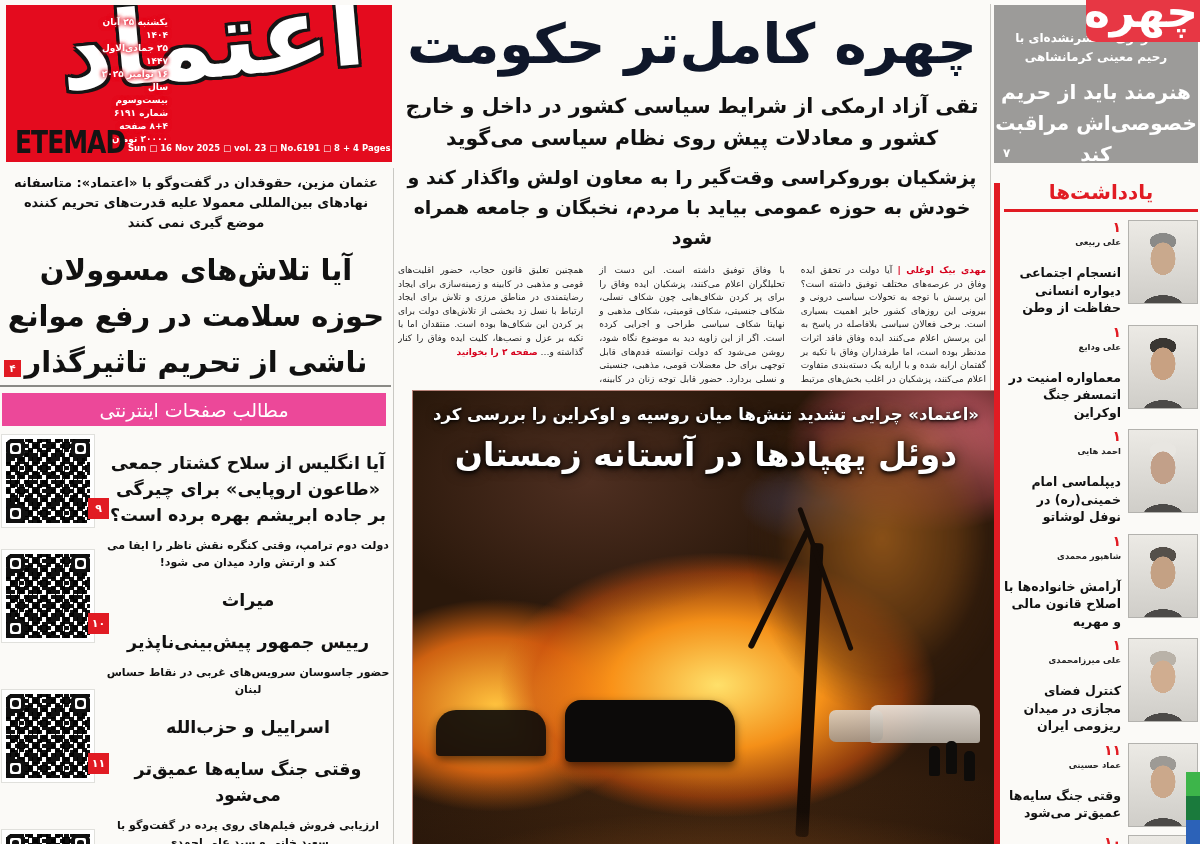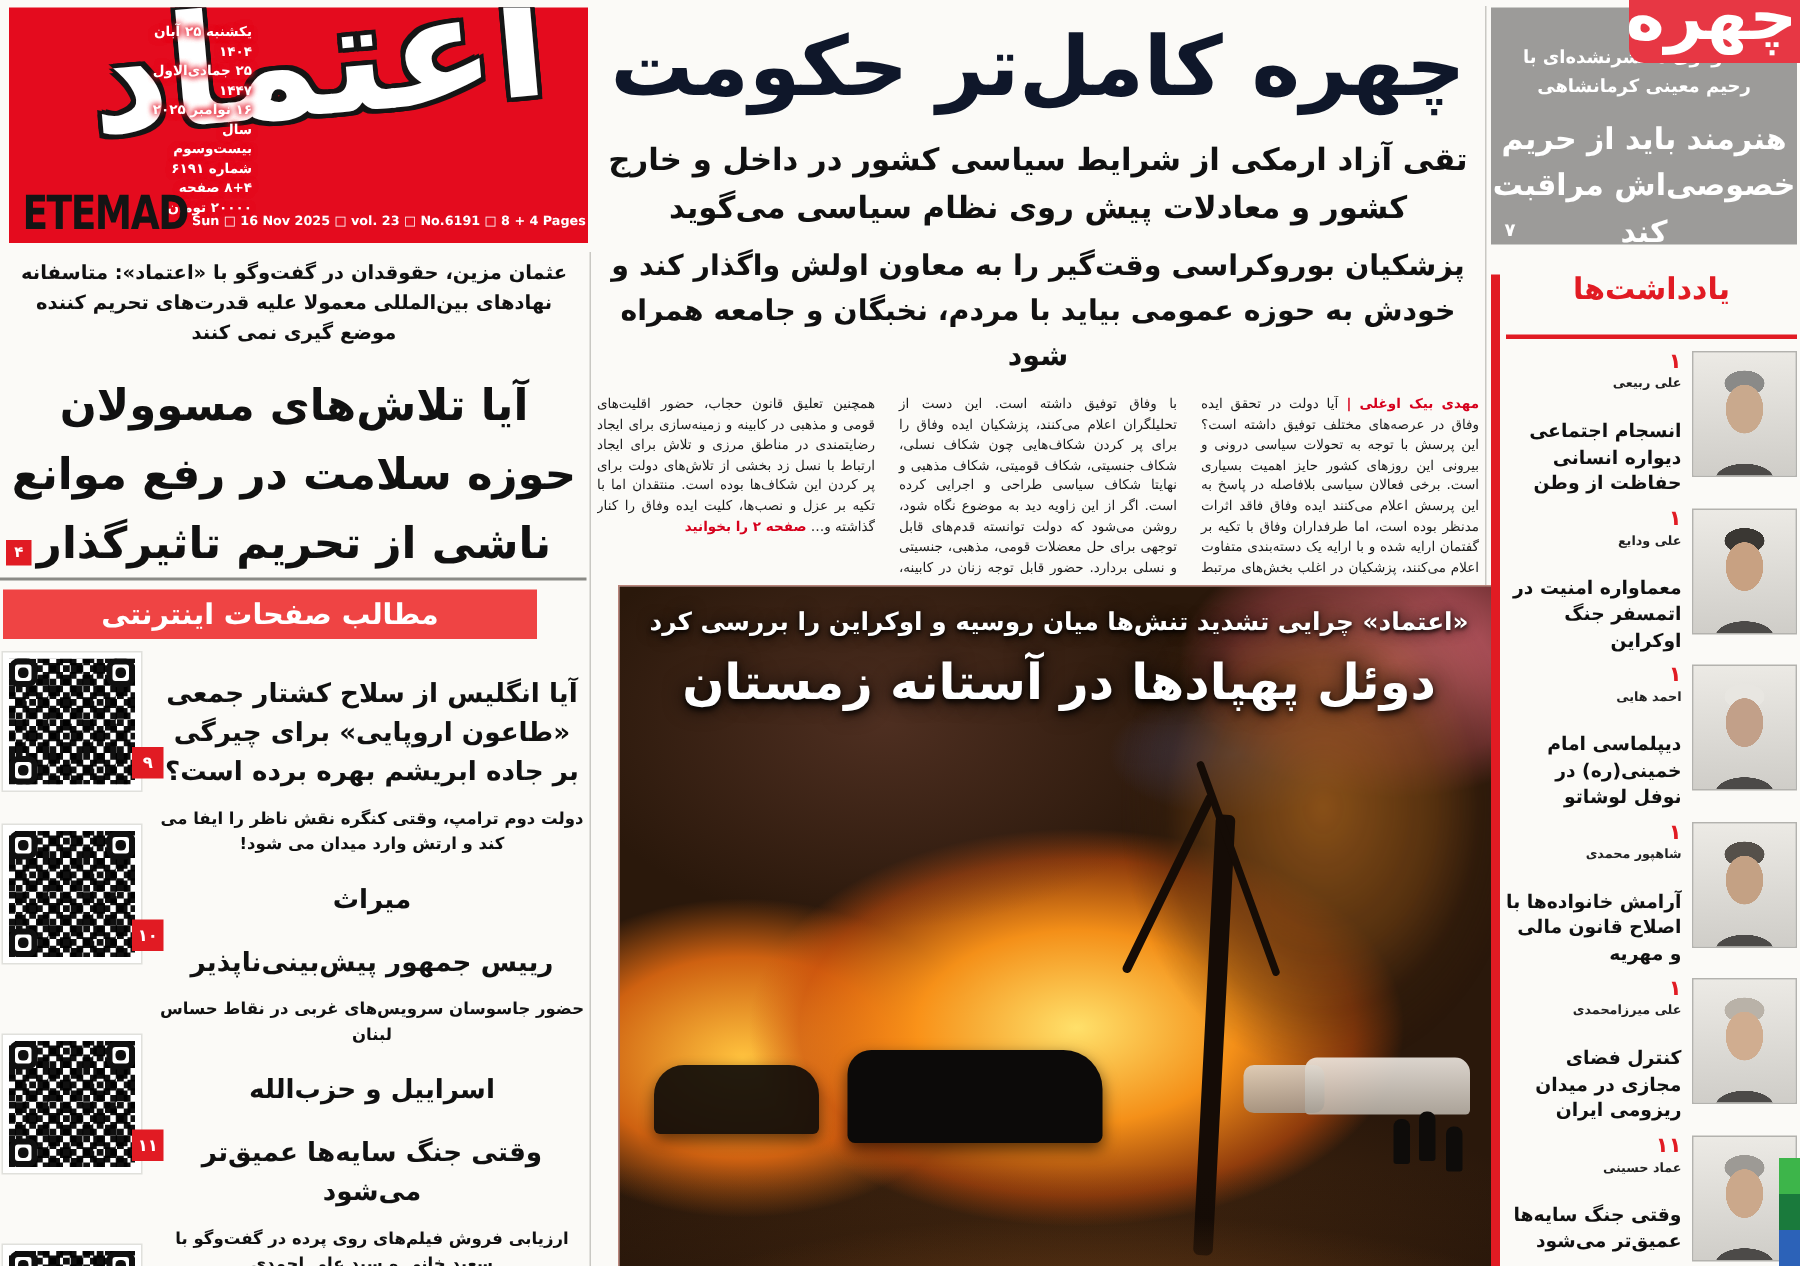--- a/index.html
+++ b/index.html
@@ -22,22 +22,22 @@
   .etemad-en{position:absolute;left:9px;bottom:2px;z-index:2;color:#141414;font-size:25px;font-weight:bold;
     letter-spacing:-1px;transform:scaleY(1.25);transform-origin:bottom left}
   .info-strip{position:absolute;left:122px;bottom:9px;z-index:2;color:#fff;font-size:8.5px;font-weight:bold;white-space:nowrap}
 
   
   .teaser{position:absolute;left:2px;top:173px;width:388px;text-align:center;direction:rtl}
   .teaser-kicker{font-size:13px;font-weight:bold;line-height:20px;padding:0 8px}
   .teaser-headline{margin-top:14px;font-size:29px;font-weight:900;line-height:46px;letter-spacing:-.5px}
   .badge{background:#e11b23;color:#fff;font-weight:bold;display:inline-flex;align-items:center;justify-content:center}
   .teaser-badge{position:absolute;right:369px;top:185px;width:17px;height:17px;font-size:10px}
-  .web-banner{position:absolute;left:2px;top:393px;width:356px;height:33px;background:#ef4444;color:#fff;
-    display:flex;align-items:center;justify-content:center;font-size:19px;font-weight:700;direction:rtl}
+  .web-banner{position:absolute;left:2px;top:393px;width:384px;height:33px;background:#ec4899;color:#fff;
+    display:flex;align-items:center;justify-content:center;font-size:19px;font-weight:400;direction:rtl}
   .web-items{position:absolute;left:2px;top:434px;width:388px}
   .web-item{display:flex;align-items:center;gap:12px;margin-bottom:9px}
   .qr-wrap{position:relative;flex:0 0 92px;height:92px}
   .qr{width:92px;height:92px;position:relative;border:4px solid #fff;outline:1px solid #e0e0dc;background-color:#fff;
     background-image:conic-gradient(#101010 25%,#fff 0 50%,#101010 0 75%,#fff 0),conic-gradient(#101010 25%,#fff 0 50%,#101010 0 75%,#fff 0);
     background-size:9px 9px,15px 15px;background-position:0 0,4px 3px;background-blend-mode:multiply}
   .qf{position:absolute;width:19px;height:19px;border:4px solid #101010;background:#fff;border-radius:6px}
   .qf::after{content:"";position:absolute;inset:2px;background:#101010;border-radius:3px}
   .qf.tl{top:0;left:0}.qf.tr{top:0;right:0}.qf.bl{bottom:0;left:0}
   .qr-badge{position:absolute;right:-15px;bottom:8px;width:21px;height:21px;font-size:11px;z-index:3}
@@ -95,21 +95,21 @@
     direction:rtl;text-align:center;padding-top:24px}
   .gray-kicker{font-size:12px;font-weight:bold;line-height:19px;padding:0 10px}
   .gray-headline{font-size:20px;font-weight:900;line-height:31px;margin-top:10px}
   .gray-page{position:absolute;left:9px;bottom:3px;font-size:12px;font-weight:bold}
   .corner-ribbon{position:absolute;left:1086px;top:0;width:114px;height:42px;background:#e73744;overflow:hidden;border-radius:0 0 0 10px}
   .corner-ribbon span{position:absolute;right:2px;top:-14px;font-size:44px;font-weight:900;color:#fff;white-space:nowrap}
 
   .notes-bar{position:absolute;left:994px;top:183px;width:6px;height:661px;background:#e11b23}
   .notes{position:absolute;left:1004px;top:180px;width:194px;height:664px;overflow:hidden}
   .notes-title{color:#e11b23;font-size:20px;font-weight:900;text-align:center;direction:rtl;
-    border-bottom:3px solid #e11b23;padding-bottom:19px;margin-bottom:8px}
+    border-bottom:3px solid #e11b23;padding-bottom:5px;margin-bottom:8px}
   .note{display:flex;gap:7px;align-items:flex-start;margin-bottom:8px}
   .note-text{flex:1;direction:rtl;text-align:right;padding-top:0}
   .note-page{color:#e11b23;font-weight:900;font-size:14px;line-height:15px}
   .note-author{font-size:8.5px;font-weight:bold;margin-top:2px;color:#222}
   .note-title{font-size:12.5px;font-weight:900;line-height:17.5px;margin-top:17px;letter-spacing:-.2px}
   .face{--hair:#8a8a88;--skin:#c9a98d;flex:0 0 70px;width:70px;height:84px;border:1px solid #b3b2ae;background:
     radial-gradient(ellipse 32px 17px at 50% 103%,#4c4a48 60%,transparent 61%),
     radial-gradient(ellipse 20px 26px at 50% 46%,var(--skin) 62%,transparent 63%),
     radial-gradient(ellipse 22px 14px at 50% 25%,var(--hair) 60%,transparent 61%),
     linear-gradient(178deg,#eceae5,#cfcdc8)}

